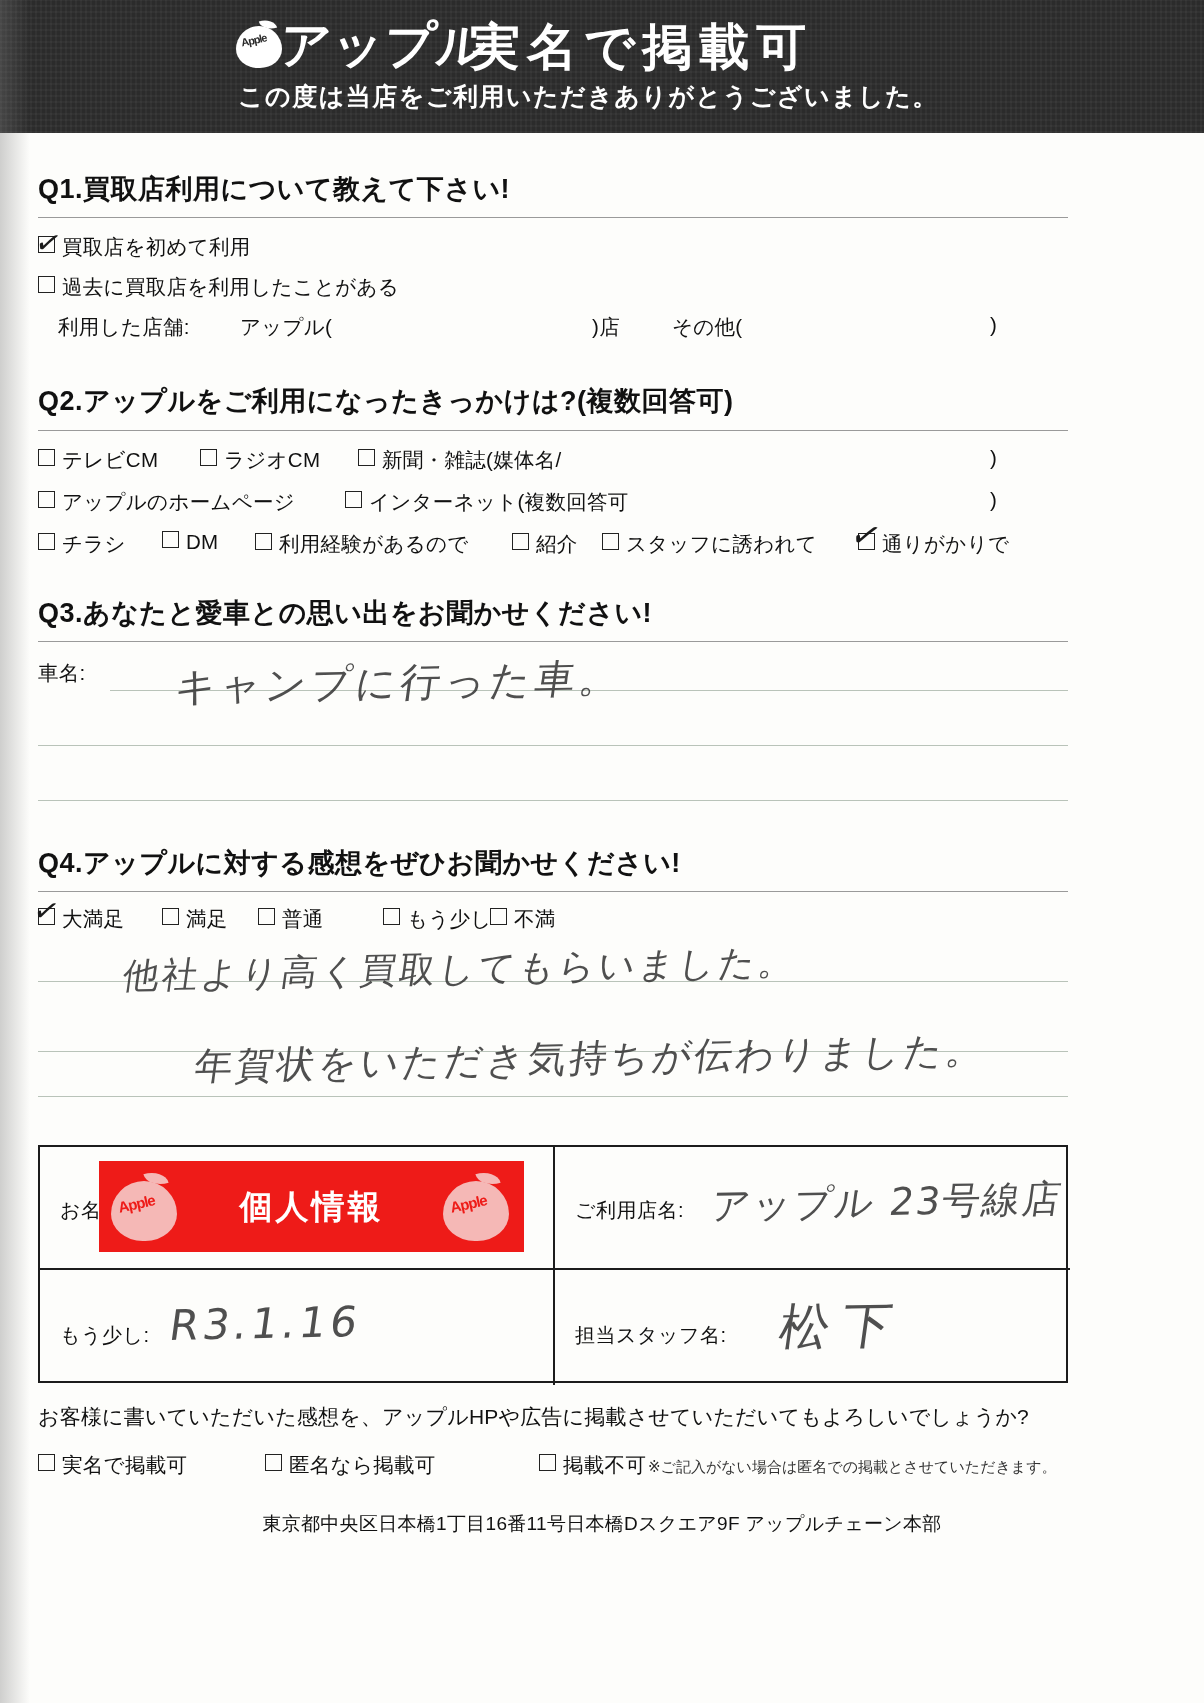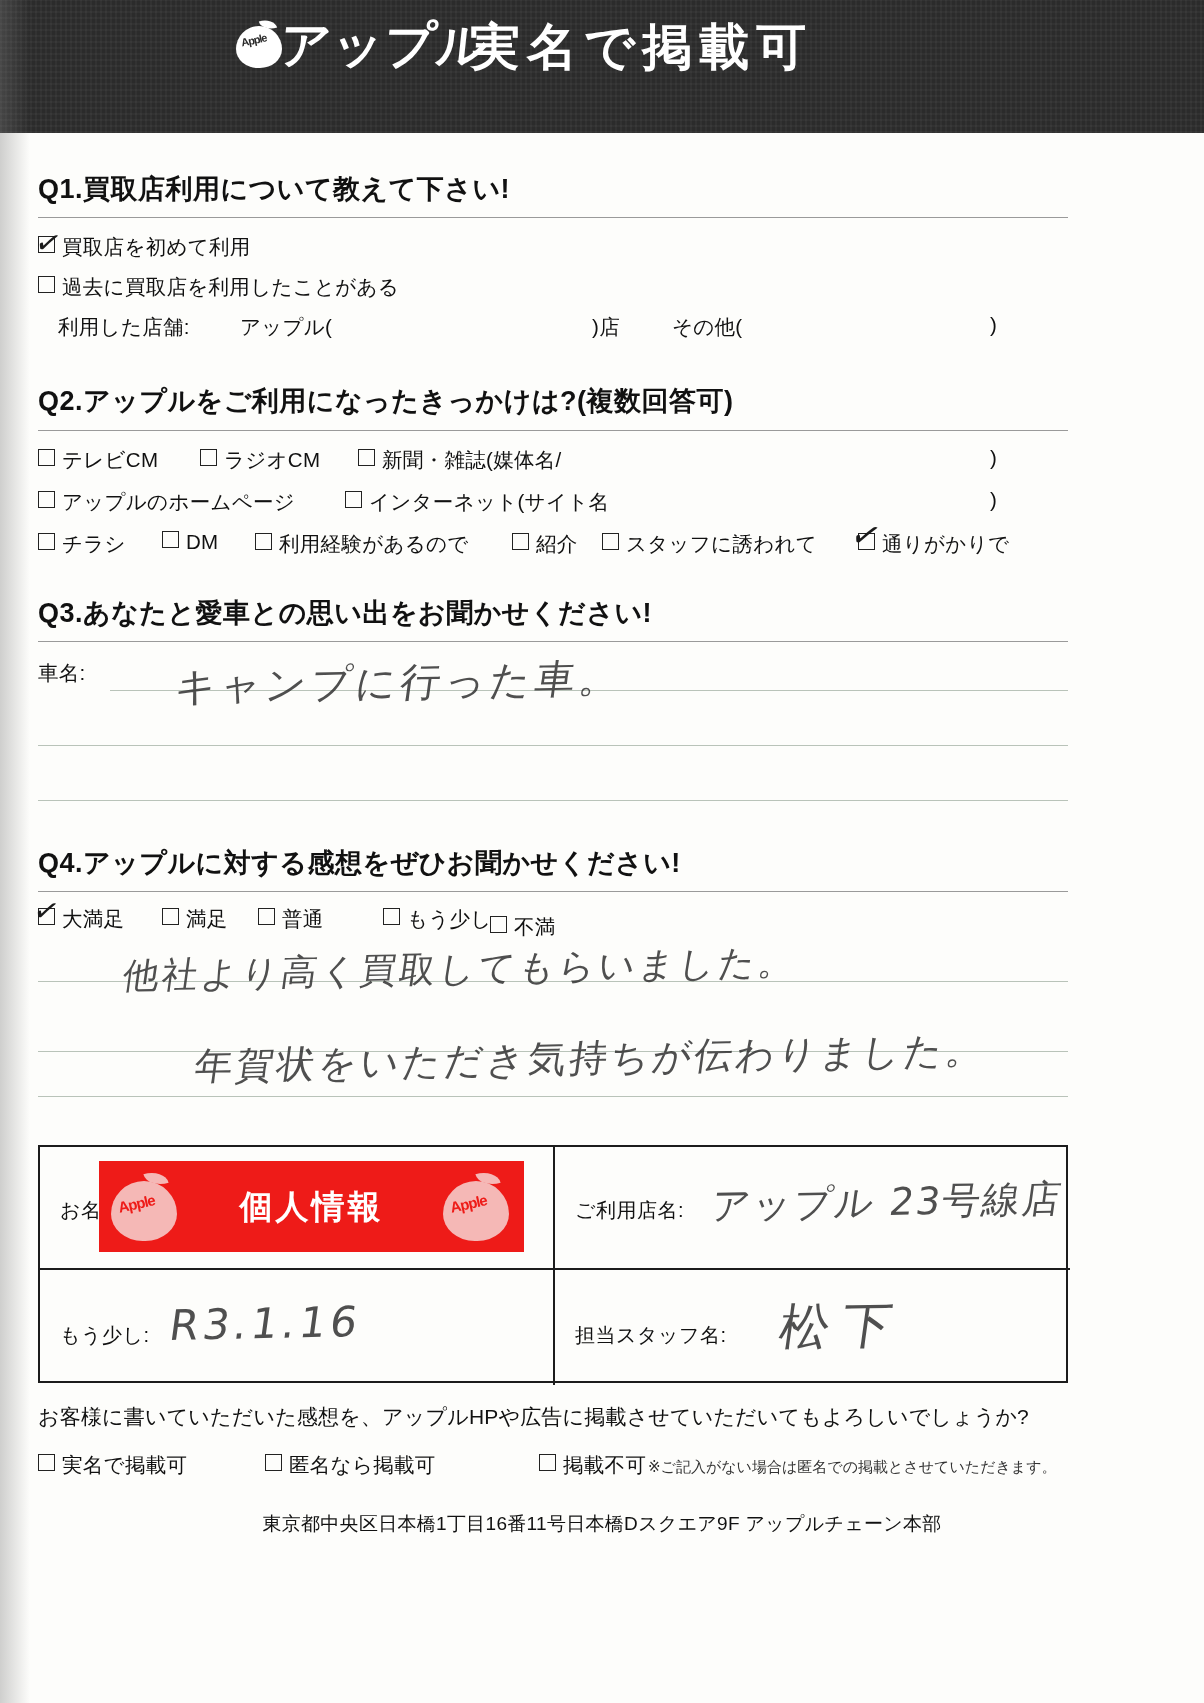--- a/index.html
+++ b/index.html
@@ -282,20 +282,21 @@
   <div class="header">
 
     <div class="apple-logo">
       <div class="apple-body"></div>
       <div class="apple-leaf"></div>
       <div class="apple-txt">Apple</div>
     </div>
 
     <div class="brand-script">アップル</div>
     <div class="header-title">実名で掲載可</div>
+    <div class="header-sub">この度は当店をご利用いただきありがとうございました。</div>
   </div>
 
   <div class="content">
 
     <div class="q-title" style="left:38px; top:38px;">Q1.買取店利用について教えて下さい!</div>
     <div class="rule" style="left:38px; top:84px; width:1030px;"></div>
 
     <div class="opt" style="left:38px; top:100px;">
       <span class="box"></span><span>買取店を初めて利用</span>
     </div>
@@ -322,21 +323,21 @@
     </div>
     <div class="opt" style="left:358px; top:313px;">
       <span class="box"></span><span>新聞・雑誌(媒体名/</span>
     </div>
     <div class="opt" style="left:990px; top:313px;">)</div>
 
     <div class="opt" style="left:38px; top:355px;">
       <span class="box"></span><span>アップルのホームページ</span>
     </div>
     <div class="opt" style="left:345px; top:355px;">
-      <span class="box"></span><span>インターネット(サイト名</span>
+      <span class="box"></span><span>インターネット(複数回答可</span>
     </div>
     <div class="opt" style="left:990px; top:355px;">)</div>
 
     <div class="opt" style="left:38px; top:397px;">
       <span class="box"></span><span>チラシ</span>
     </div>
     <div class="opt" style="left:162px; top:397px;">
       <span class="box"></span><span>DM</span>
     </div>
     <div class="opt" style="left:255px; top:397px;">
@@ -373,21 +374,21 @@
 
     <div class="opt" style="left:162px; top:772px;">
       <span class="box"></span><span>満足</span>
     </div>
     <div class="opt" style="left:258px; top:772px;">
       <span class="box"></span><span>普通</span>
     </div>
     <div class="opt" style="left:355px; top:772px;padding-left:28px;">
       <span class="box"></span><span>もう少し</span>
     </div>
-    <div class="opt" style="left:490px; top:772px;margin-top:8px;">
+    <div class="opt" style="left:490px; top:772px;">
       <span class="box"></span><span>不満</span>
     </div>
 
     <div class="thin-rule" style="left:38px; top:848px; width:1030px;"></div>
     <div class="thin-rule" style="left:38px; top:918px; width:1030px;"></div>
     <div class="thin-rule" style="left:38px; top:963px; width:1030px;"></div>
 
     <div class="hand" style="left:124px; top:812px; font-size:36px; letter-spacing:3px;">他社より高く買取してもらいました。</div>
     <div class="hand" style="left:196px; top:900px; font-size:38px; letter-spacing:3px;">年賀状をいただき気持ちが伝わりました。</div>
 

